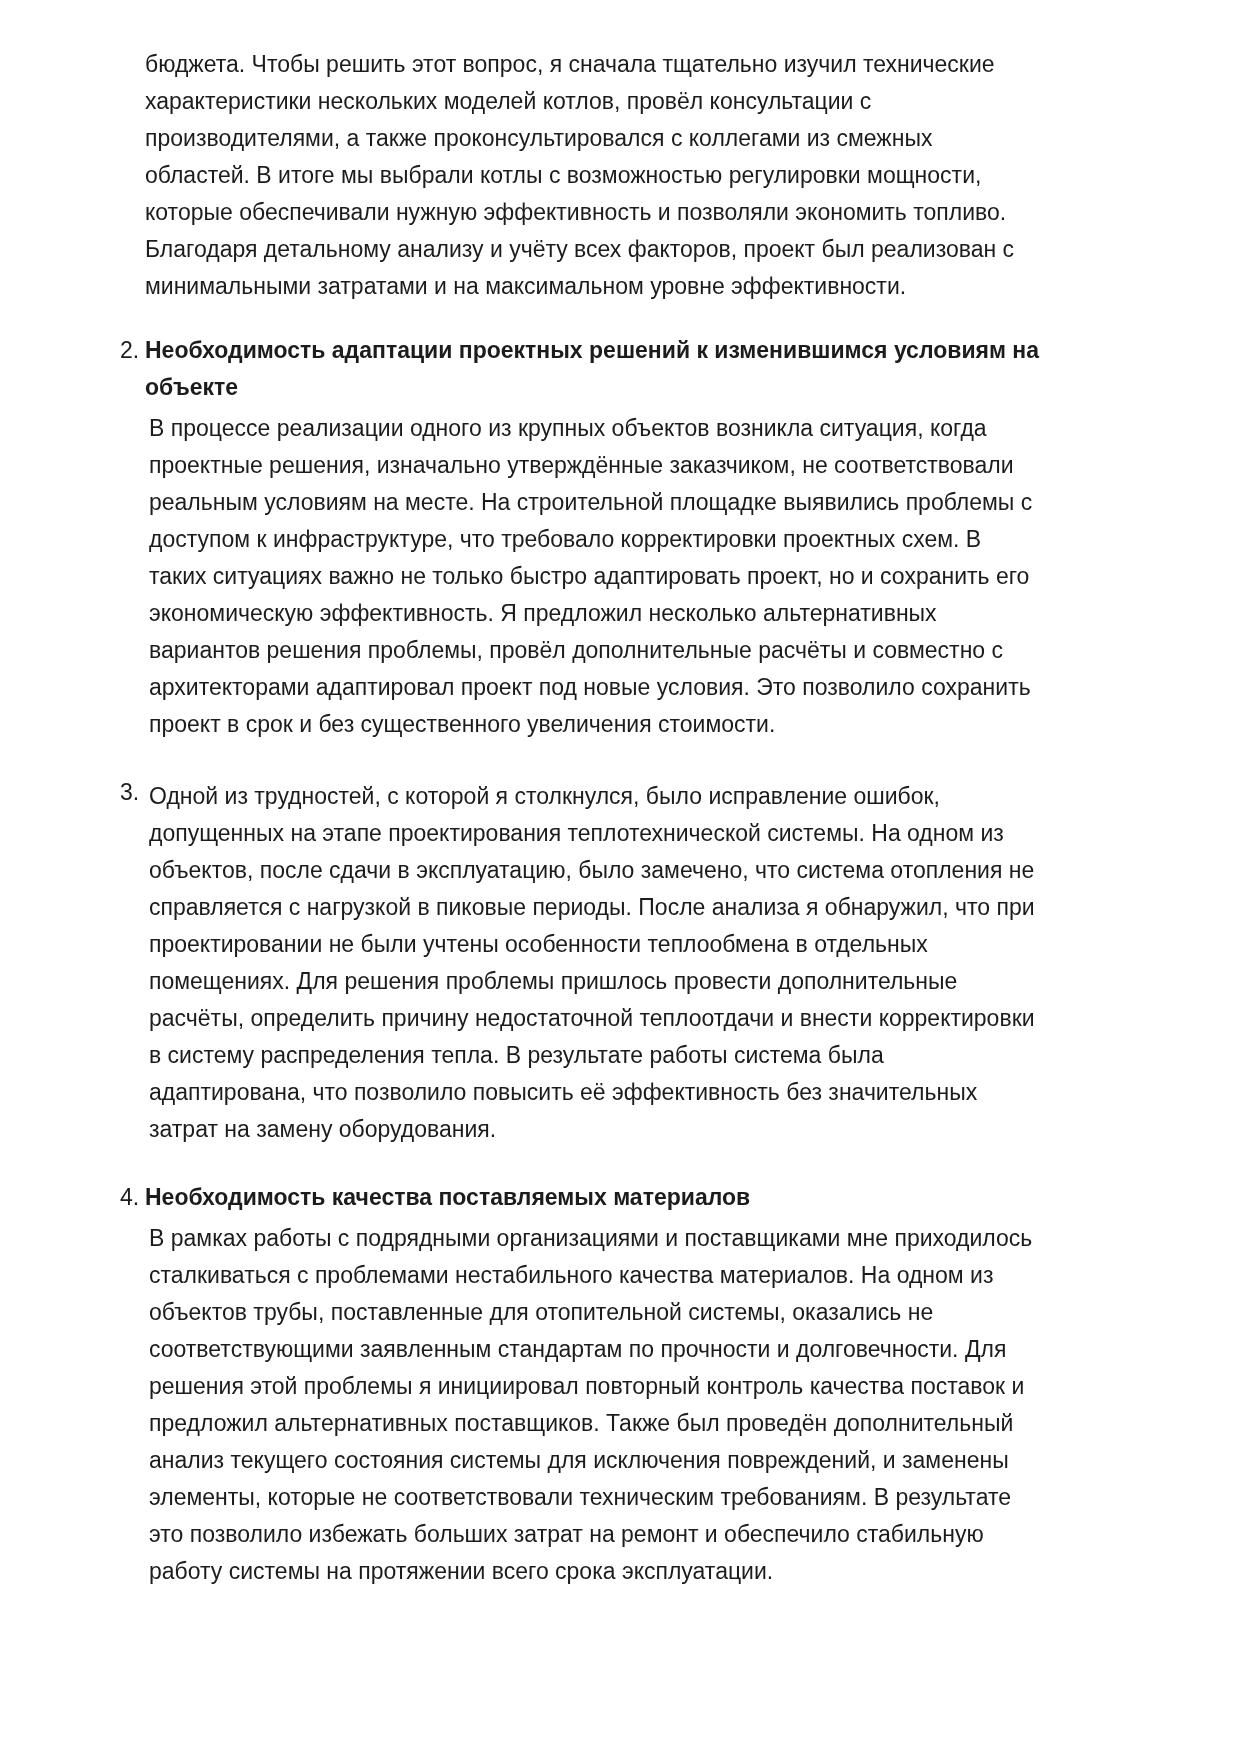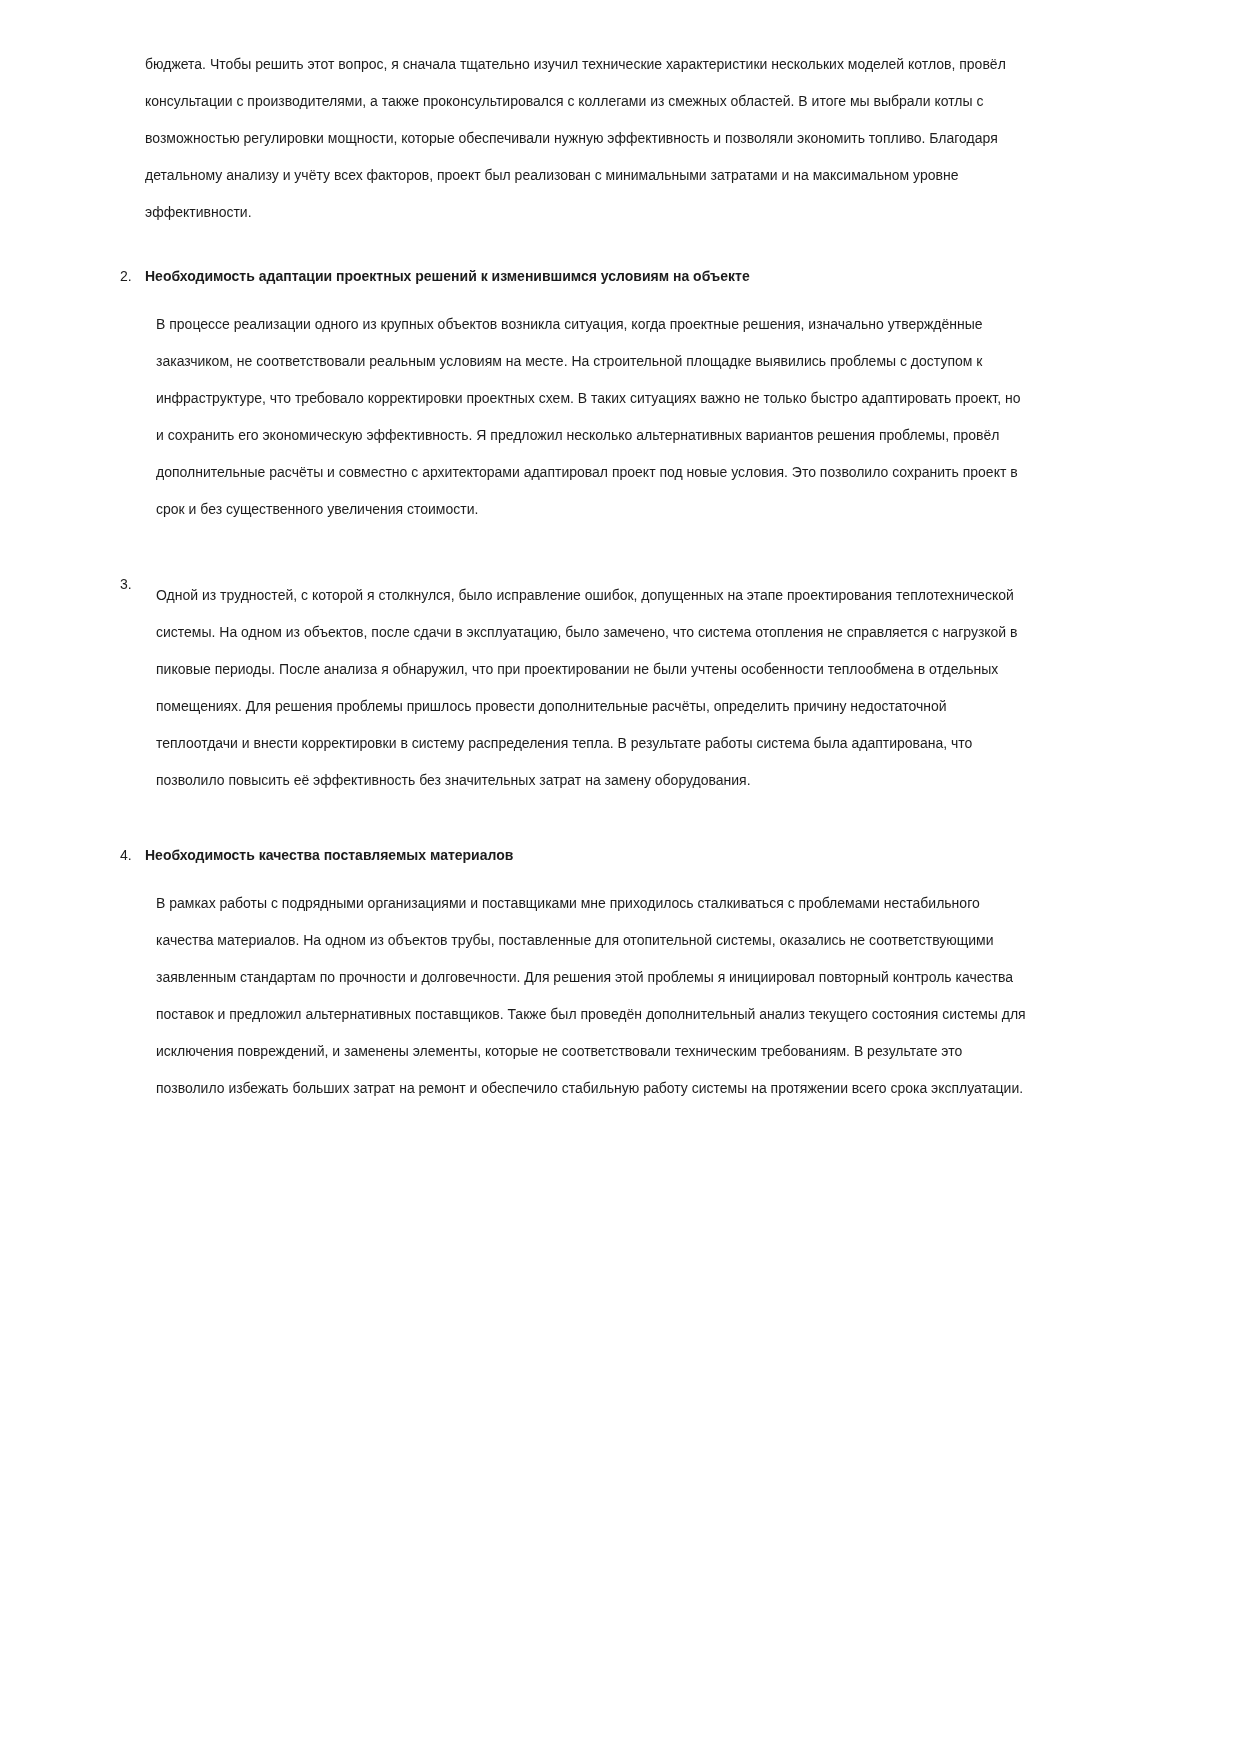--- a/index.html
+++ b/index.html
@@ -11,21 +11,21 @@
     position: relative;
     width: 1239px;
     height: 1753px;
     background: #ffffff;
     overflow: hidden;
   }
   .doc {
     box-sizing: border-box;
     padding: 46px 196px 0 120px;
     font-family: "Liberation Sans", sans-serif;
-    font-size: 14px;
+    font-size: 23px;
     line-height: 37px;
     color: #1c1c1c;
     text-align: left;
   }
   .intro {
     margin: 0 0 27px 25px;
   }
   .numbered-item {
     display: flex;
     align-items: flex-start;
@@ -39,21 +39,21 @@
     width: 25px;
   }
   .item-content {
     flex: 1 1 auto;
     min-width: 0;
   }
   .item-title {
     font-weight: 700;
   }
   .item-body {
-    margin: 11px;
+    margin: 4px;
   }
 </style>
 </head>
 <body>
 
 <div class="page">
   <div class="doc">
 
     <p class="intro">бюджета. Чтобы решить этот вопрос, я сначала тщательно изучил технические характеристики нескольких моделей котлов, провёл консультации с производителями, а также проконсультировался с коллегами из смежных областей. В итоге мы выбрали котлы с возможностью регулировки мощности, которые обеспечивали нужную эффективность и позволяли экономить топливо. Благодаря детальному анализу и учёту всех факторов, проект был реализован с минимальными затратами и на максимальном уровне эффективности.</p>
 

